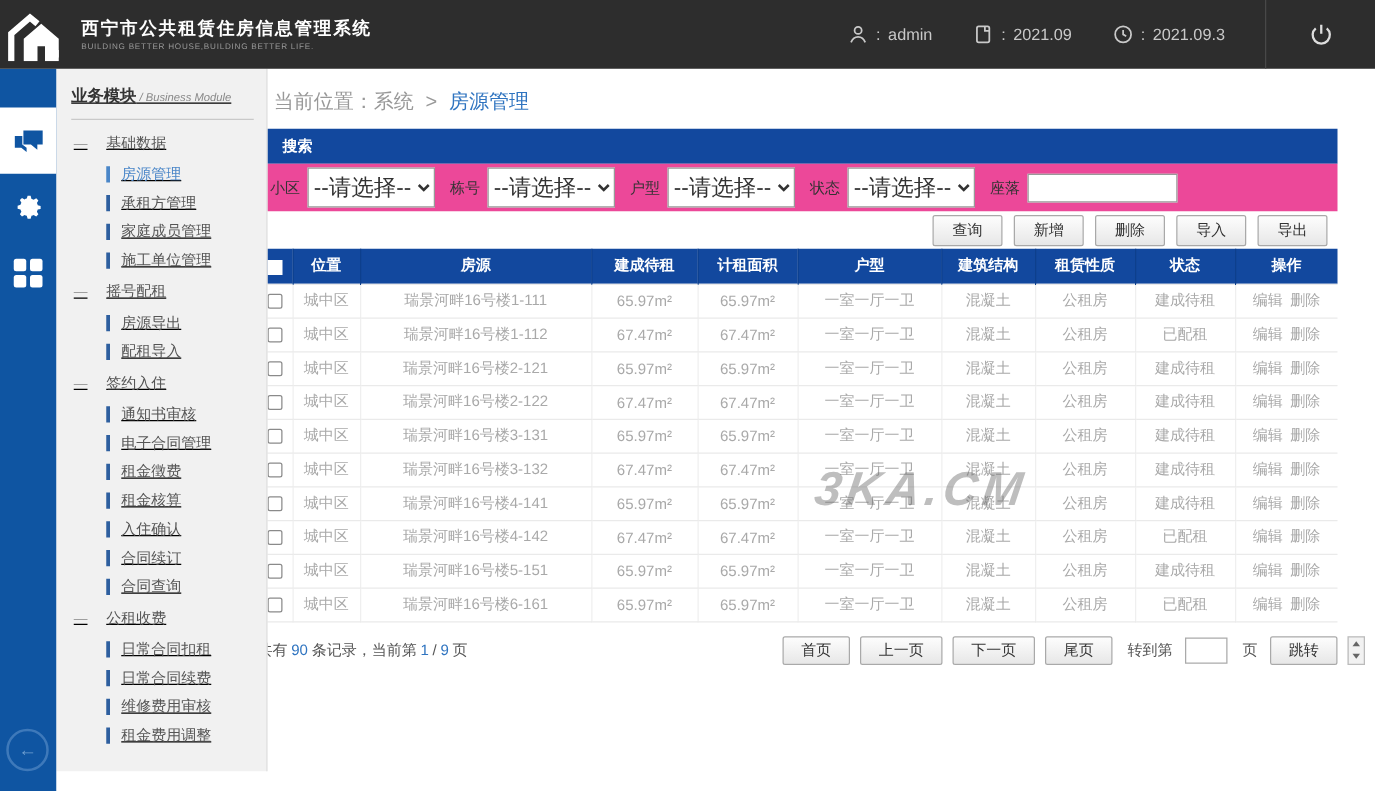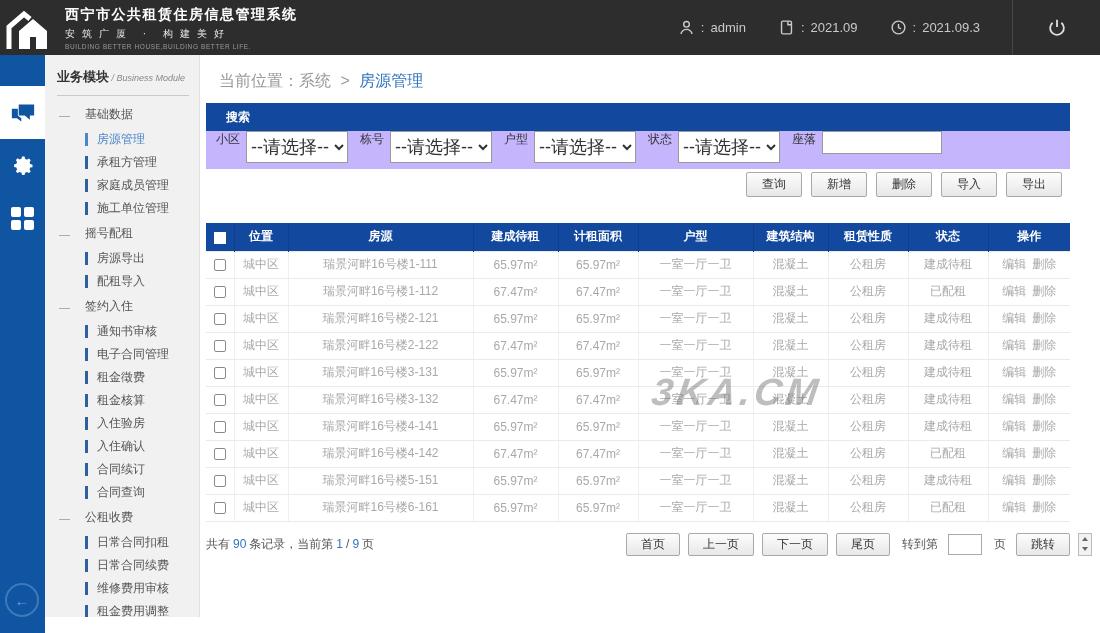--- a/index.html
+++ b/index.html
@@ -28,22 +28,22 @@
     color:#fff; cursor:pointer; }
   .icon-item.active { background:#fff; color:#0f55a2; }
   .icon-item svg { width:24px; height:24px; fill:currentColor; }
   .grid-icon { display:grid; grid-template-columns:10px 10px; grid-gap:3px; }
   .grid-icon span { width:10px; height:10px; background:#fff; border-radius:2px; }
   .back-btn { position:absolute; bottom:16px; left:5px; width:34px; height:34px;
     border:2px solid #3e79ba; border-radius:50%; color:#6f9fd0; font-size:15px;
     display:flex; align-items:center; justify-content:center; cursor:pointer; }
 
   
-  .menu-panel { position:absolute; left:45px; top:55px; bottom:16px; width:155px;
-    background:#f1f1f1; border-right:1px solid #e0e0e0; overflow:hidden; z-index:9; }
+  .menu-panel { position:absolute; left:45px; top:55px; bottom:16px; width:169px;
+    background:#f1f1f1; border-right:1px solid #e0e0e0; overflow:hidden; z-index:9;text-decoration:underline; }
   .menu-head { margin:13px 10px 0 12px; padding-bottom:9px; border-bottom:1px solid #c9c9c9;
     font-size:13px; font-weight:bold; color:#333; }
   .menu-head .en { font-size:9px; color:#888; font-weight:normal; font-style:italic; }
   .menu-list { padding-top:5px; }
   .menu-section { display:flex; align-items:center; padding:5px 0 5px 14px;
     font-size:12px; color:#555; cursor:pointer; }
   .menu-section .dash { color:#999; margin-right:15px; font-size:11px; }
   .menu-item { display:flex; align-items:center; padding:3px 0 3px 40px;
     font-size:12px; color:#555; cursor:pointer; }
   .menu-item .bar { width:3px; height:13px; background:#2e5f9f; margin-right:9px; }
@@ -52,28 +52,28 @@
 
   
   .main { position:absolute; left:202px; top:55px; right:0; bottom:0; background:#fff; }
   .breadcrumb { padding:16px 0 0 17px; font-size:16px; color:#999; }
   .breadcrumb .sep { margin:0 5px; color:#999; }
   .breadcrumb .cur { color:#2f74c0; cursor:pointer; }
 
   .panel { position:absolute; left:4px; top:48px; width:864px; }
   .panel-head { height:28px; background:#12489e; color:#fff; font-size:12px;
     font-weight:bold; line-height:28px; padding-left:20px; }
-  .filters { display:flex; align-items:flex-start; height:38px; font-size:12px;
-    color:#333; padding-left:10px; background:#c4b5fd; }
+  .filters { display:flex; align-items:center; height:38px; font-size:12px;
+    color:#333; padding-left:10px; background:#ec4899; }
   .flabel { margin:0 6px 0 12px; white-space:nowrap; }
   .flabel:first-child { margin-left:0; }
   .fselect { width:102px; height:32px; border:1px solid #999; font-size:18px;
     color:#333; background:#fff; font-family:inherit; }
   .ftext { width:120px; height:23px; border:1px solid #999; font-size:12px; padding:0 4px; }
-  .actions { display:flex; justify-content:flex-end; gap:9px; padding:3px 8px 26px 0;align-items:flex-end; }
+  .actions { display:flex; justify-content:flex-end; gap:9px; padding:3px 8px 2px 0;align-items:flex-end; }
   .btn { width:56px; height:25px; background:linear-gradient(#fdfdfd,#e7e7e7);
     border:1px solid #a9a9a9; border-radius:2px; font-size:12px; color:#333;
     cursor:pointer; font-family:inherit; }
 
   
   table { width:864px; border-collapse:collapse; table-layout:fixed; font-size:12px; }
   thead th { background:#12489e; color:#fff; height:28px; font-weight:bold;
     border-right:1px solid #0d3f8c; text-align:center;margin-left:30px; }
   thead th:last-child { border-right:none; }
   tbody td { height:27px; color:#a9a9a9; text-align:center;
@@ -111,21 +111,20 @@
 
 <header class="top-header">
   <div class="brand">
     <svg class="logo-icon" viewBox="0 0 52 42">
       <path d="M9 42 V20 L24 7 L30 12" fill="none" stroke="currentColor" stroke-width="5"></path>
       <path d="M19 42 V24 L33 12 L47 24 V42 H36 V30 H30 V42 Z" fill="currentColor"></path>
       <rect x="41" y="33" width="6" height="6" fill="currentColor"></rect>
     </svg>
     <div class="brand-text">
       <div class="t1">西宁市公共租赁住房信息管理系统</div>
-      <div class="t2">安筑广厦 · 构建美好</div>
       <div class="t3">BUILDING BETTER HOUSE,BUILDING BETTER LIFE.</div>
     </div>
   </div>
   <div class="header-right">
     <span class="hitem">
       <svg class="hicon" viewBox="0 0 24 24">
         <circle cx="12" cy="7.5" r="4"></circle>
           <path d="M4 21c1.6-4.2 4.6-6.3 8-6.3s6.4 2.1 8 6.3"></path>
       </svg>
       <span>:</span>
@@ -234,24 +233,20 @@
       <div class="menu-item">
         <span class="bar"></span>
         <span>租金徵费</span>
       </div>
       <div class="menu-item">
         <span class="bar"></span>
         <span>租金核算</span>
       </div>
       <div class="menu-item">
         <span class="bar"></span>
-        <span>入住验房</span>
-      </div>
-      <div class="menu-item">
-        <span class="bar"></span>
         <span>入住确认</span>
       </div>
       <div class="menu-item">
         <span class="bar"></span>
         <span>合同续订</span>
       </div>
       <div class="menu-item">
         <span class="bar"></span>
         <span>合同查询</span>
       </div>

